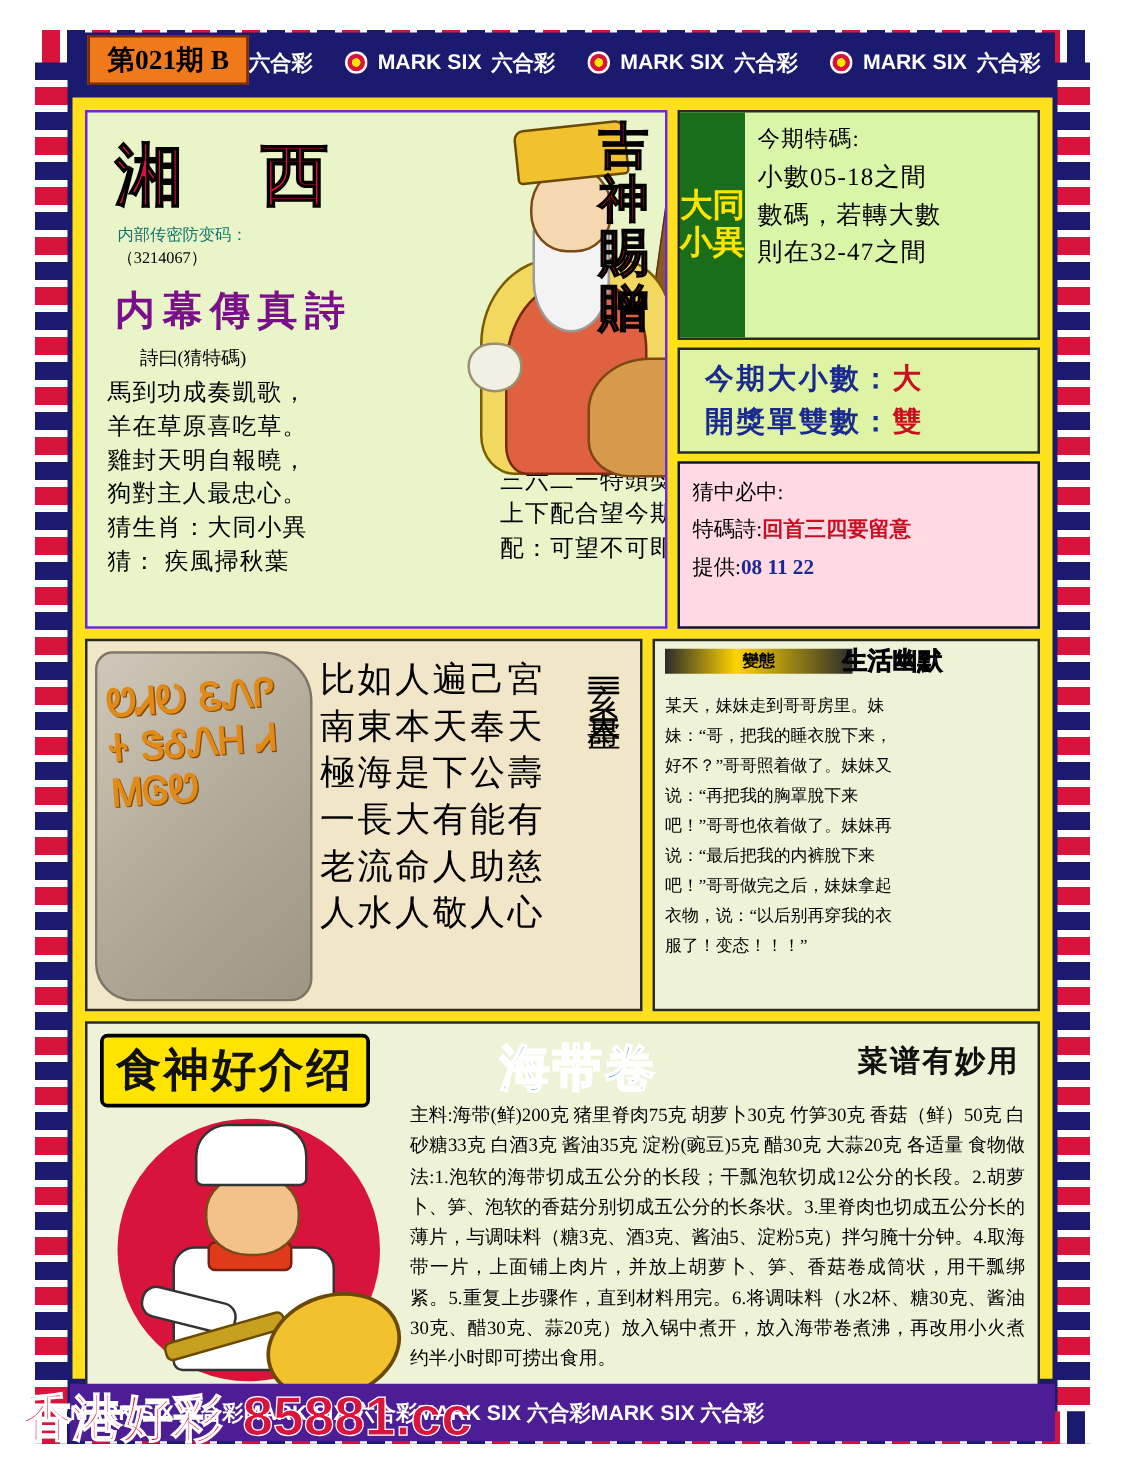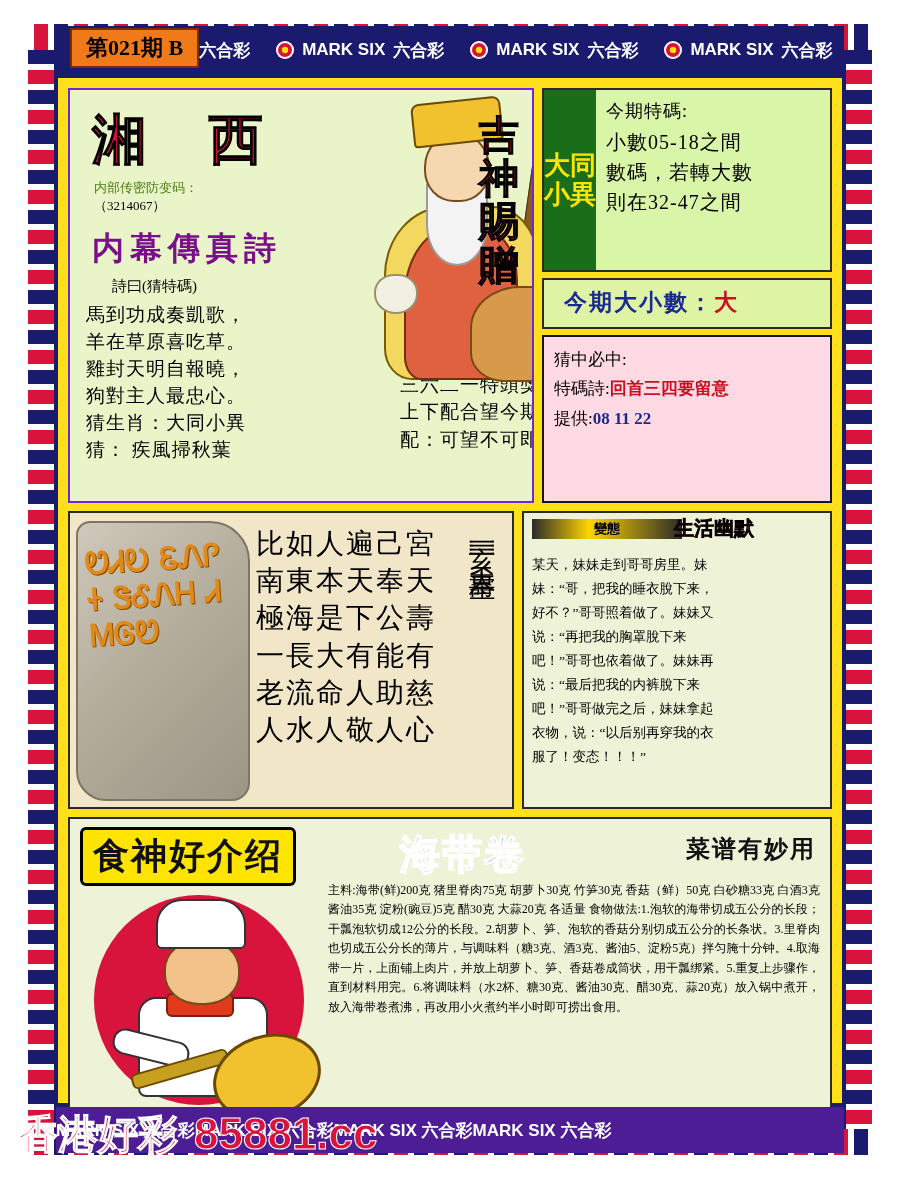--- a/index.html
+++ b/index.html
@@ -117,21 +117,21 @@
   }
   .panel-main{
     flex:1;background:#e9f5c9;padding:6px 8px;overflow:hidden;
   }
   .title-xiangxi{
     font-size:54px;font-weight:bold;color:#d8143c;
     letter-spacing:22px;margin:8px 0 0 14px;
     font-family:"DejaVu Sans", sans-serif;
     -webkit-text-stroke:1px #000000;
   }
-  .secret-line{font-size:13px;color:#4d7c0f;margin-left:16px;margin-top:2px;}
+  .secret-line{font-size:13px;color:#0f766e;margin-left:16px;margin-top:2px;}
   .secret-num{font-size:13px;color:#000000;margin-left:16px;}
   .title-neimu{
     font-size:32px;font-weight:bold;color:#7a0f8a;margin:12px 0 0 14px;
     letter-spacing:6px;font-family:Liberation Mono, monospace;
   }
   .shiyue{font-size:15px;margin:6px 0 0 34px;color:#000;}
   .poem{
     margin:6px 0 0 8px;font-size:19px;line-height:1.42;color:#000000;
     letter-spacing:1px;
   }
@@ -178,21 +178,21 @@
   .god .deer:after{
     content:"";position:absolute;left:70px;top:-22px;width:26px;height:30px;
     background:#caa36a;border:2px solid #7a4a12;border-radius:50% 50% 20% 20%;
   }
   .god .peach{
     position:absolute;left:14px;top:178px;width:40px;height:36px;
     background:#f2f0e2;border:2px solid #9a9070;border-radius:50% 50% 55% 55%;
   }
 
   .jishen{
-    position:absolute;right:6px;top:24px;width:54px;
+    position:absolute;right:6px;top:6px;width:54px;
     font-size:40px;font-weight:bold;color:#b8121c;line-height:1.08;
     text-align:center;font-family:"DejaVu Sans", sans-serif;
     -webkit-text-stroke:1px #000000;
   }
 
   
   .col-right{width:290px;display:flex;flex-direction:column;gap:6px;}
   .tema-box{
     display:flex;border:2px solid #2a2a2a;height:180px;background:#d9f5a8;
   }
@@ -249,21 +249,21 @@
   }
   .panel-joke{
     width:290px;background:#eef3d8;border:2px solid #2a2a2a;position:relative;padding:6px 8px;
   }
   .joke-bar{
     height:20px;background:linear-gradient(to right,#2a2a2a 0%,#ffd400 38%,#2a2a2a 100%);
     display:flex;align-items:center;justify-content:center;
     color:#000;font-size:13px;font-weight:bold;width:150px;
   }
   .joke-title{
-    position:absolute;left:150px;top:2px;color:#b91c1c;font-size:20px;font-weight:bold;
+    position:absolute;left:150px;top:2px;color:#4c1d95;font-size:20px;font-weight:bold;
     font-family:"DejaVu Sans", sans-serif;-webkit-text-stroke:0.6px #000;
   }
   .joke-text{
     margin-top:14px;font-size:13.5px;line-height:1.78;color:#000;
     width:188px;
   }
 
   
   .row-bottom{
     height:320px;margin-top:8px;background:#eef3d8;border:2px solid #2a2a2a;
@@ -279,21 +279,21 @@
     position:absolute;left:330px;top:8px;font-size:40px;font-weight:bold;
     color:#1a7ad8;font-family:"DejaVu Sans", sans-serif;
     -webkit-text-stroke:1.5px #ffffff;letter-spacing:2px;
   }
   .recipe-tag{
     position:absolute;right:14px;top:14px;font-size:24px;font-weight:bold;color:#111;
     font-family:"DejaVu Sans", sans-serif;letter-spacing:2px;
   }
   .recipe-text{
     position:absolute;left:258px;top:62px;right:10px;
-    font-size:12px;line-height:1.62;color:#000;text-align:justify;
+    font-size:15px;line-height:1.62;color:#000;text-align:justify;
   }
   .chef{
     position:absolute;left:24px;top:66px;width:230px;height:240px;
   }
   .chef .disc{
     position:absolute;left:0;top:10px;width:210px;height:210px;border-radius:50%;
     background:#d8143c;
   }
   .chef .hat{position:absolute;left:62px;top:14px;width:86px;height:46px;background:#fff;border:2px solid #333;border-radius:26px 26px 6px 6px;}
   .chef .face{position:absolute;left:70px;top:54px;width:72px;height:62px;background:#f2c28a;border:2px solid #7a4a1a;border-radius:46%;}
@@ -414,20 +414,23 @@
             <div>小數05-18之間</div>
             <div>數碼，若轉大數</div>
             <div>則在32-47之間</div>
           </div>
         </div>
 
         <div class="daxiao-box">
           <div>
             <span>今期大小數：</span><span class="v">大</span>
           </div>
+          <div>
+            <span>開獎單雙數：</span><span class="v">雙</span>
+          </div>
         </div>
 
         <div class="guess-box">
           <div>猜中必中:</div>
           <div>
             <span>特碼詩:</span><span class="red">回首三四要留意</span>
           </div>
           <div>
             <span>提供:</span><span class="blue">08 11 22</span>
           </div>

